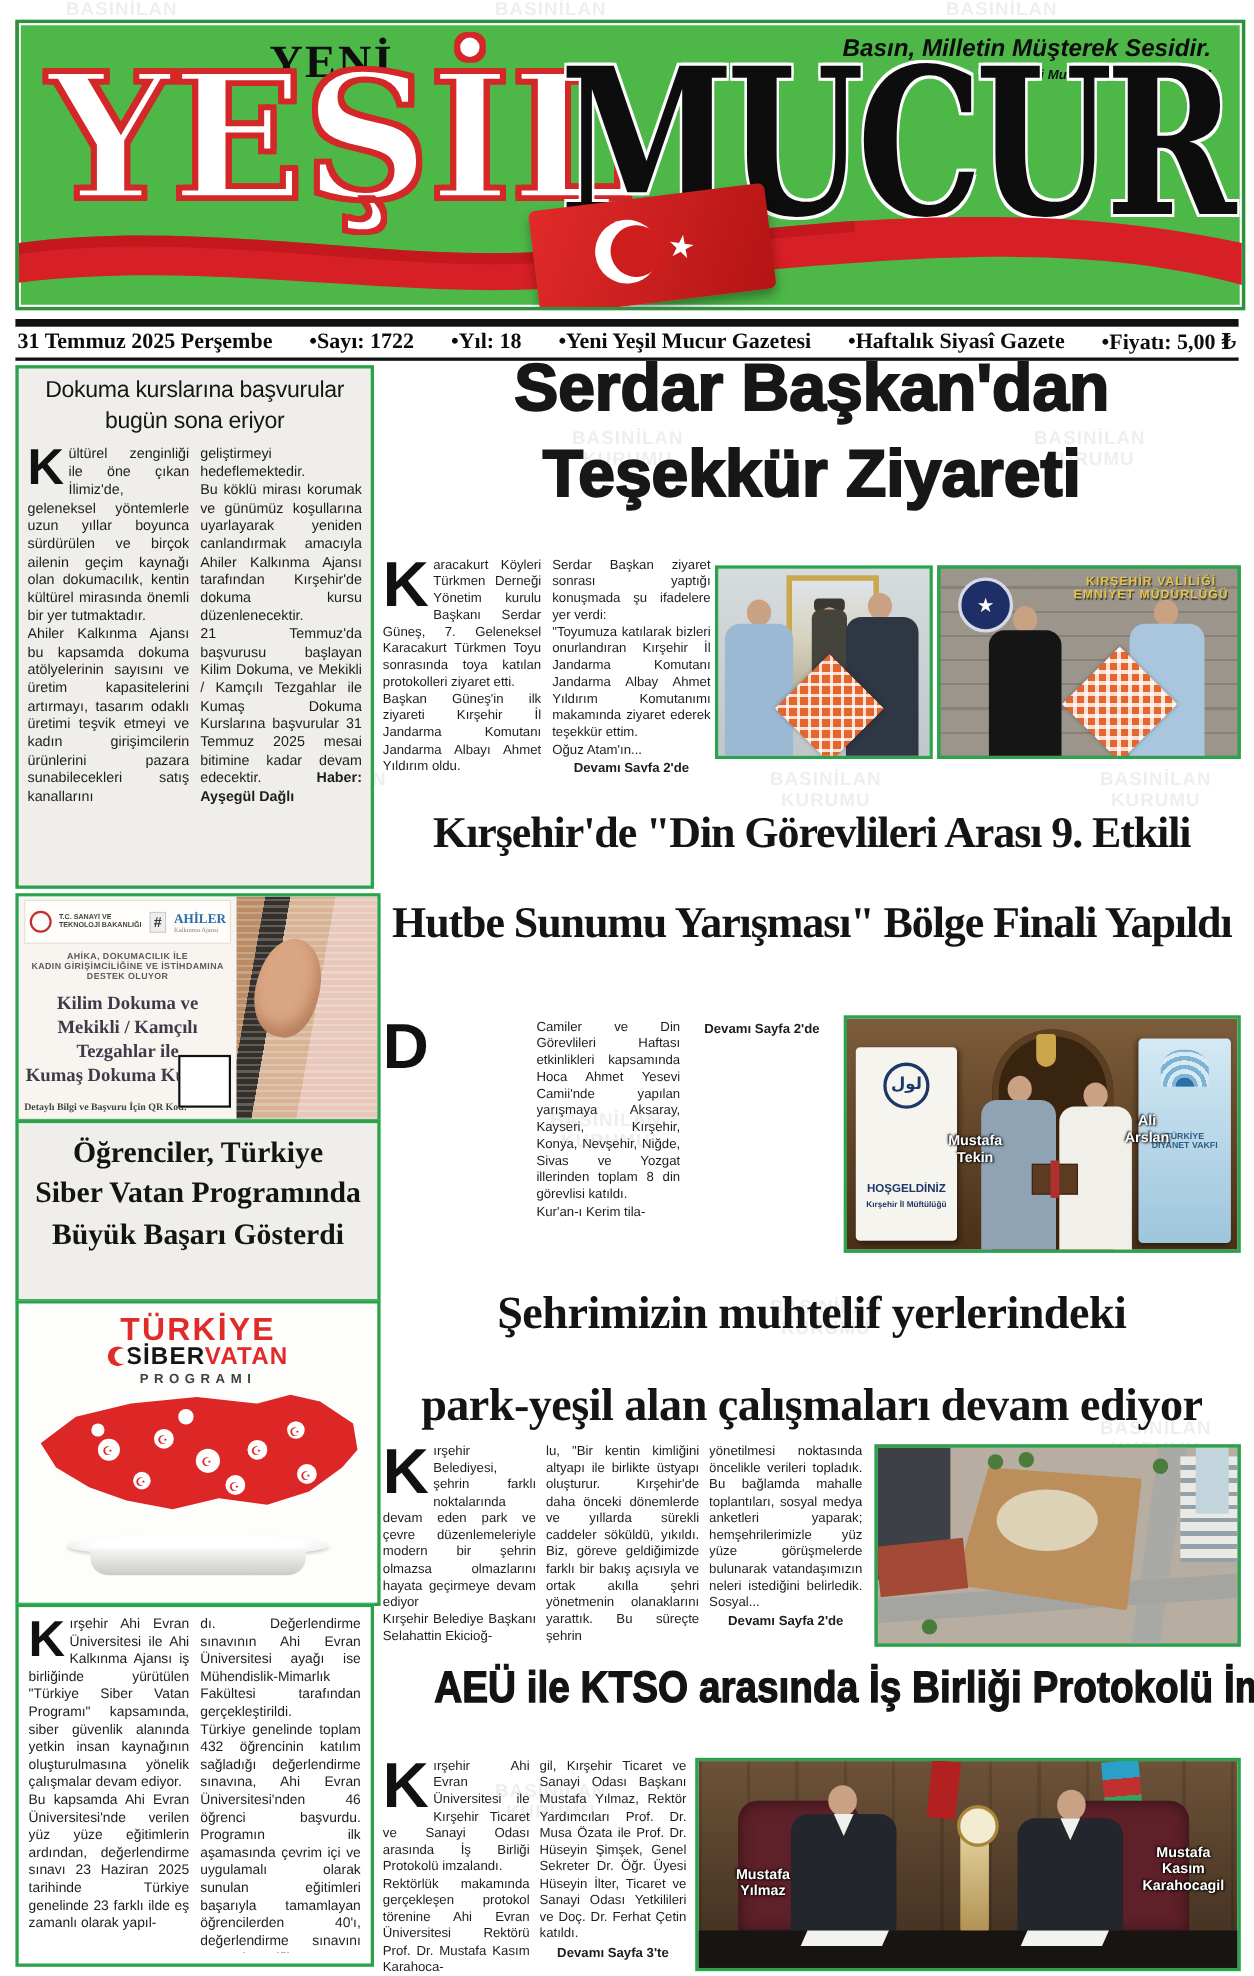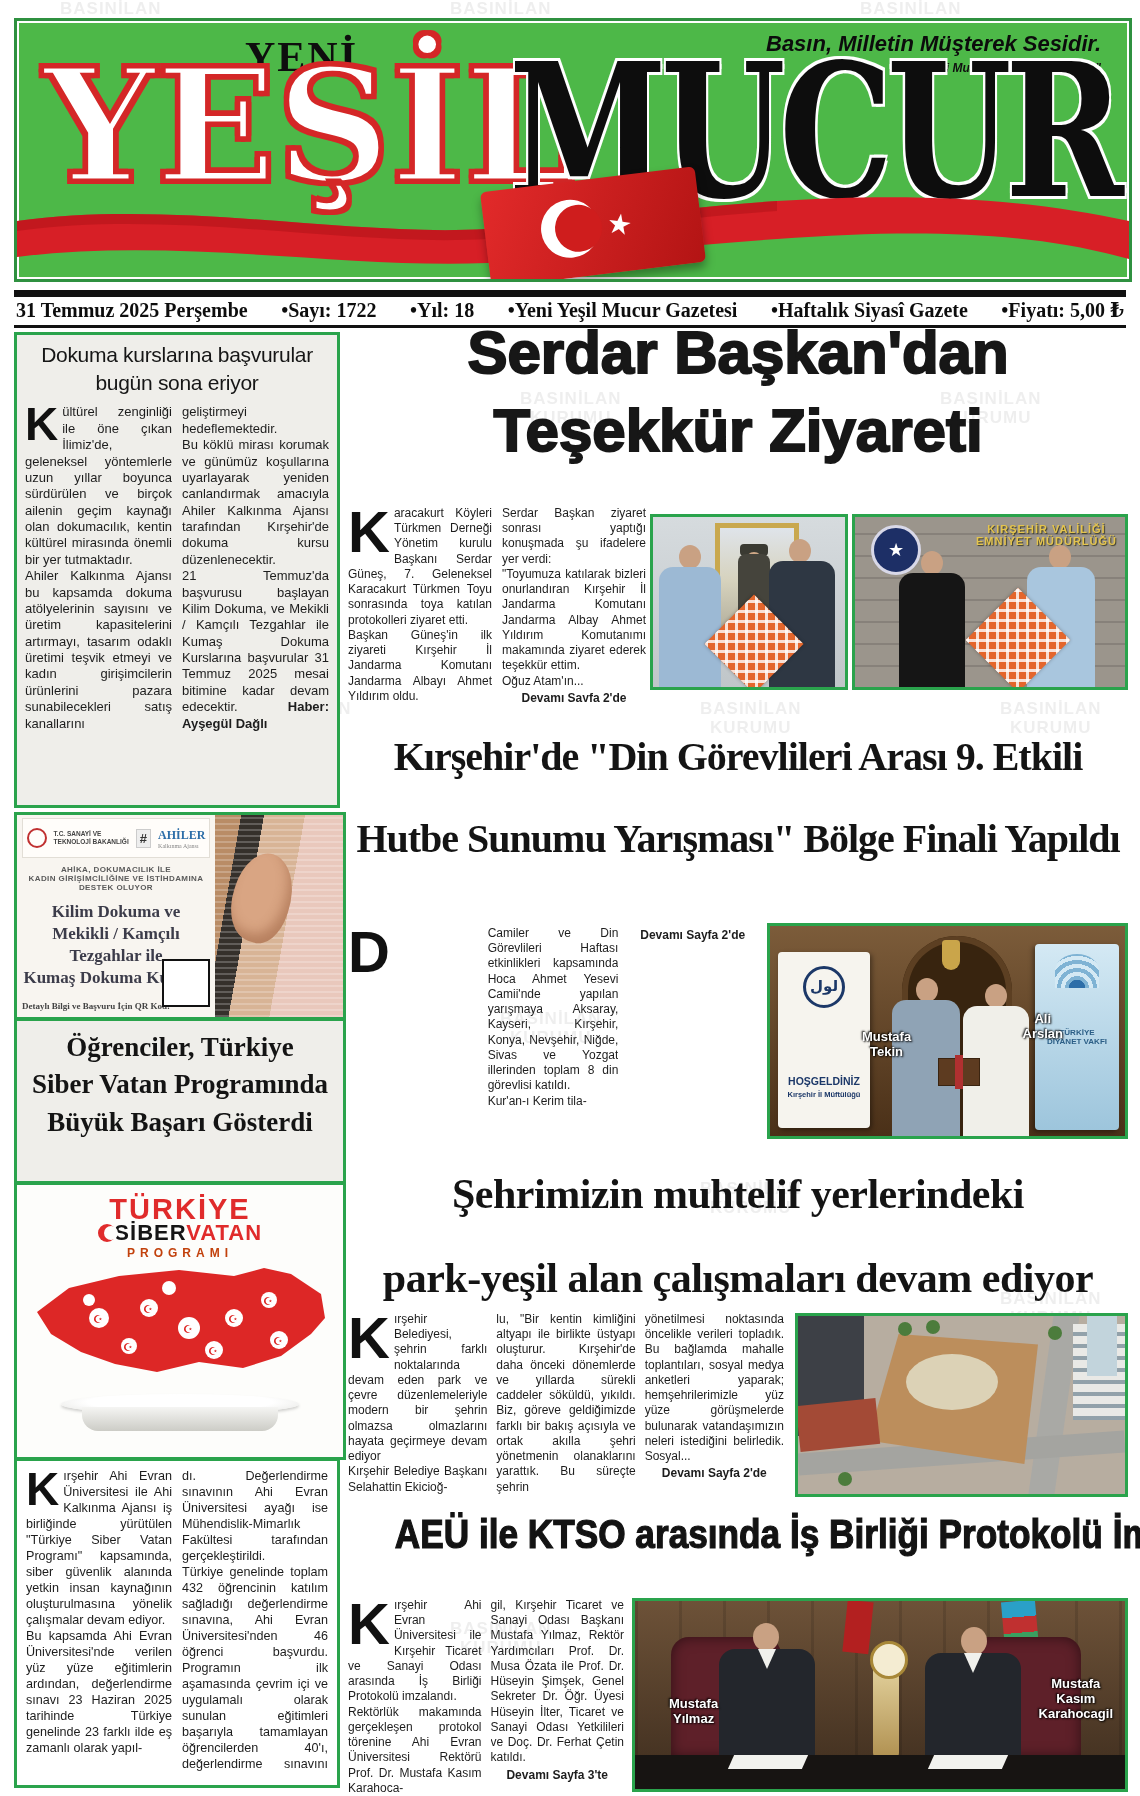--- a/index.html
+++ b/index.html
@@ -85,21 +85,21 @@
   .sib-hl-box{left:14px;top:1018px;width:326px;height:160px;}
   .sib-hl{font-family:"Liberation Serif","DejaVu Serif",serif;font-weight:bold;font-size:27px;line-height:1.38;
           text-align:center;padding-top:8px;color:#151515;}
   .sib-img-box{left:14px;top:1182px;width:326px;height:272px;text-align:center;background:#fdfdfb;}
   .sv-turkiye{margin-top:10px;color:#e02b2b;font-weight:bold;font-size:29px;letter-spacing:2px;line-height:1;}
   .sv-line2{line-height:1;margin-top:-2px;}
   .sv-cres{display:inline-block;width:18px;height:18px;border-radius:50%;background:#e02b2b;position:relative;vertical-align:-2px;margin-right:-6px;}
   .sv-cres::after{content:"";position:absolute;left:6px;top:2px;width:14px;height:14px;border-radius:50%;background:#fdfdfb;}
   .sv-siber{color:#151515;font-weight:bold;font-size:22px;letter-spacing:1px;}
   .sv-vatan{color:#e02b2b;font-weight:bold;font-size:22px;letter-spacing:1px;}
-  .sv-prog{color:#c2410c;font-weight:bold;font-size:12px;letter-spacing:5px;margin-top:2px;}
+  .sv-prog{color:#404040;font-weight:bold;font-size:12px;letter-spacing:5px;margin-top:2px;}
   .podium-top{width:238px;height:20px;margin:2px auto 0;background:radial-gradient(ellipse at 50% 40%,#ffffff 55%,#dededa);border-radius:50%;box-shadow:0 2px 3px rgba(0,0,0,.18);}
   .podium-body{width:196px;height:24px;margin:-7px auto 0;background:linear-gradient(#f5f5f3,#ccccc6);border-radius:0 0 16px 16px;}
   .sib-art-box{left:14px;top:1458px;width:326px;height:330px;padding:8px 9px;box-sizing:border-box;}
   .sib-body{height:306px;font-size:12.6px;line-height:1.27;gap:10px;}
 
   
   .serdar-hl{left:348px;top:314px;width:780px;height:168px;text-align:center;font-weight:bold;font-size:60px;
              line-height:1.3;color:#171717;-webkit-text-stroke:2px #171717;letter-spacing:0;}
   .serif-hl{font-family:"Liberation Serif","DejaVu Serif",serif;font-weight:bold;text-align:center;color:#141414;}
   .hutbe-hl{left:348px;top:716px;width:780px;height:196px;font-size:40px;line-height:2.05;letter-spacing:-1px;}

